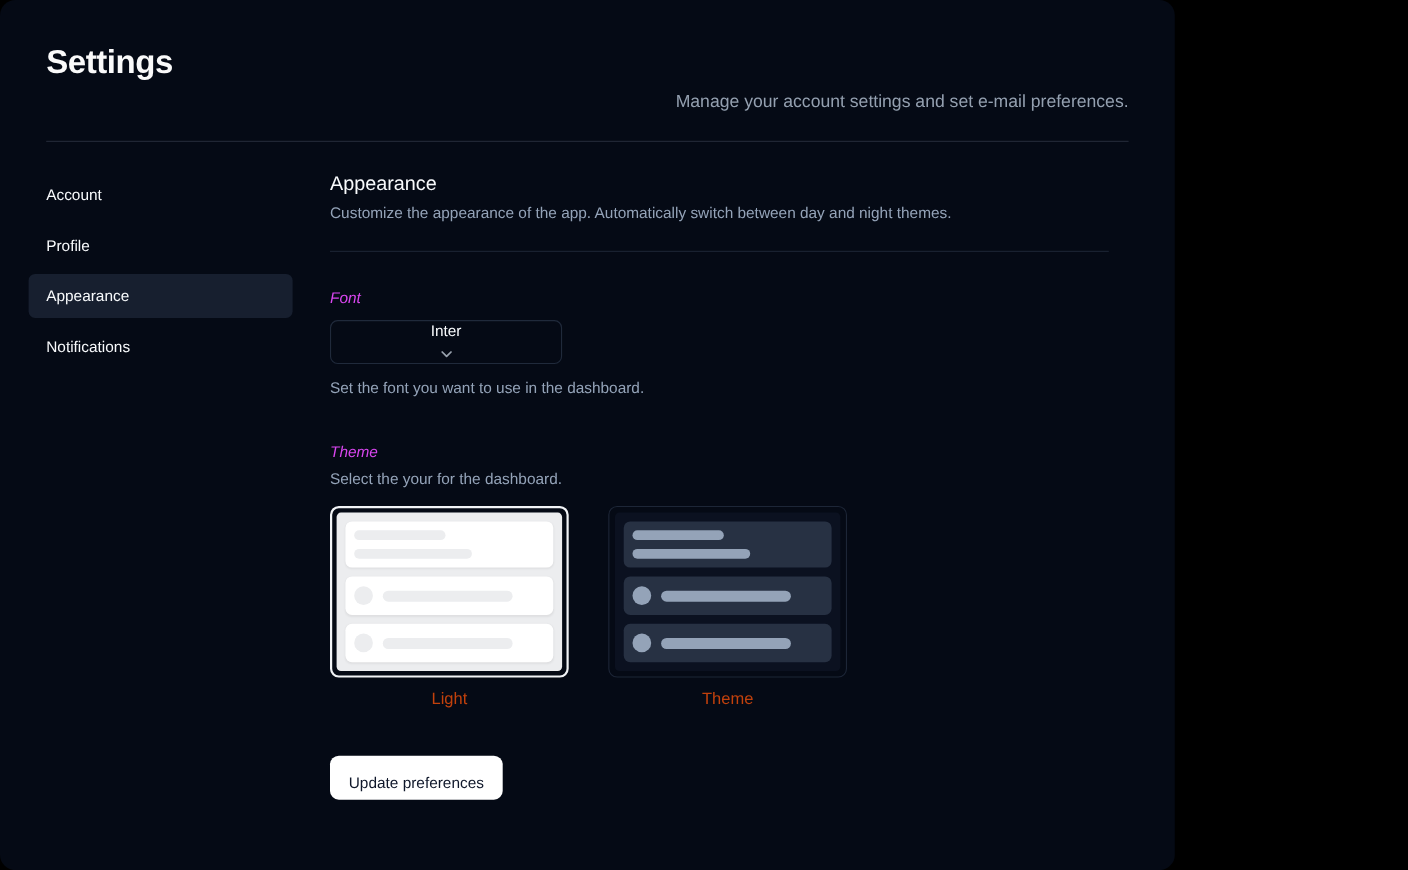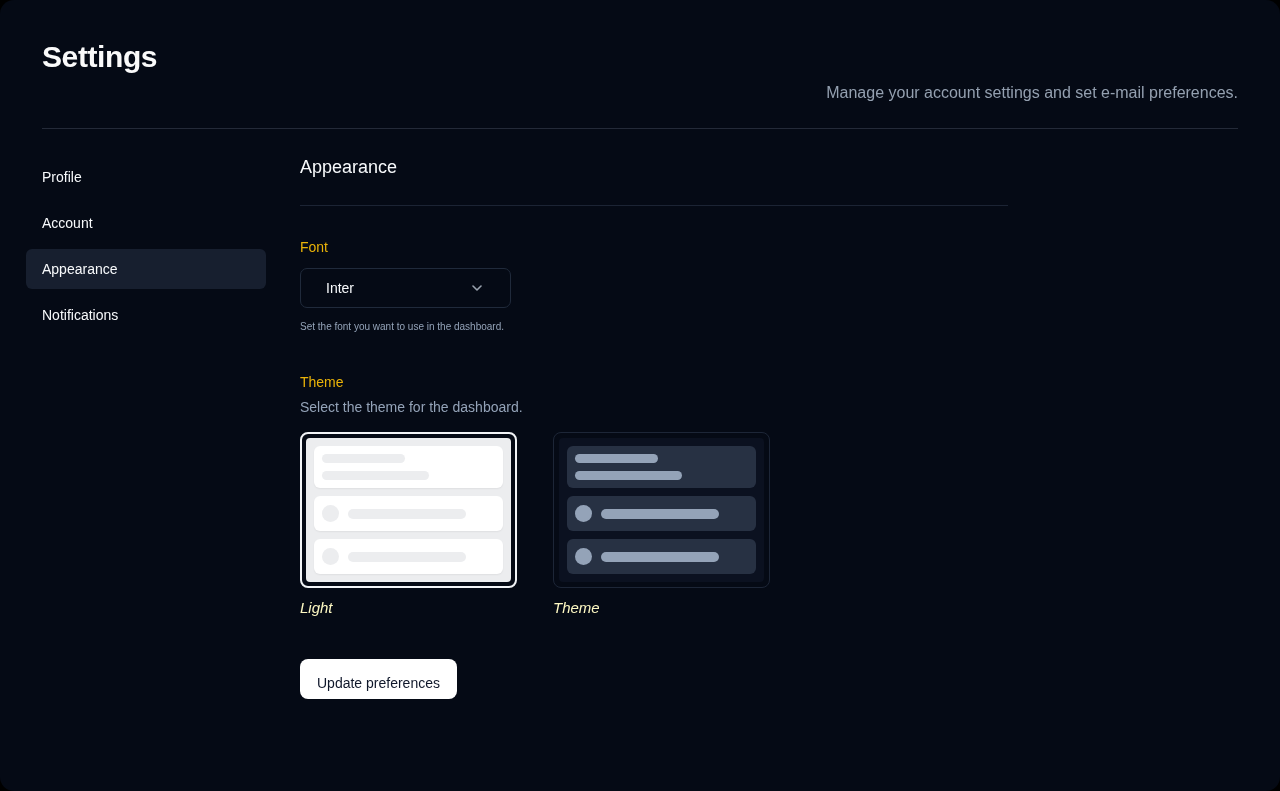--- a/index.html
+++ b/index.html
@@ -3,21 +3,21 @@
 <meta charset="utf-8">
 <style>
   * { box-sizing: border-box; margin: 0; padding: 0; }
   html, body { width: 1280px; height: 791px; }
   body {
     background: #000000;
     font-family: "Liberation Sans", "DejaVu Sans", sans-serif;
     overflow: hidden;
   }
   .app {
-    width: 1280px;
+    width: 1068px;
     height: 791px;
     background: #050a15;
     border-radius: 14px;
     padding: 24px 42px 0 42px;
     overflow: hidden;
   }
   
   .header { padding-top: 16px; }
   .page-title {
     color: #fafafa;
@@ -83,44 +83,46 @@
   .section-divider {
     margin-top: 27px;
     border: none;
     border-top: 1px solid #1c2434;
     height: 0;
   }
   
   .font-field { margin-top: 33px; }
   .field-label {
     display: block;
-    color: #eab308;
-    font-size: 14px;
-    font-weight: 500;
+    color: #d946ef;
+    font-size: 14px;
+    font-weight: 500;
+    font-style: italic;
   }
   .select {
     margin-top: 13px;
     width: 211px;
     height: 40px;
     display: flex;
     align-items: center;
     justify-content: space-between;
-    padding: 0 25px;
+    padding: 0 6px;
     background: transparent;
     border: 1px solid #202a3b;
     border-radius: 7px;
     color: #f8fafc;
     font-size: 14px;
     cursor: pointer;
+    flex-direction: column;
   }
   .select .chev { display: flex; align-items: center; opacity: 0.75; }
   .field-help {
     margin-top: 13px;
     color: #94a3b8;
-    font-size: 10px;
+    font-size: 14px;
   }
   
   .theme-field { margin-top: 42px; }
   .theme-description {
     margin-top: 9px;
     color: #94a3b8;
     font-size: 14px;
   }
   .theme-options {
     margin-top: 17px;
@@ -159,25 +161,24 @@
   .sk-bar.w2 { width: 107px; }
   .sk-bar.w3 { width: 118px; height: 10px; }
   .sk-dot {
     width: 17px; height: 17px;
     border-radius: 50%;
     flex-shrink: 0;
   }
   .theme-caption {
     display: block;
     margin-top: 11px;
-    text-align: left;
-    color: #fef9c3;
+    text-align: center;
+    color: #c2410c;
     font-size: 15px;
     font-weight: 400;
-    font-style: italic;
   }
   
   .submit-button {
     margin-top: 43px;
     height: 40px;
     padding: 16px 17px;
     background: #ffffff;
     border: none;
     border-radius: 8px;
     color: #0f172a;
@@ -194,46 +195,47 @@
 
   <header class="header">
     <h1 class="page-title">Settings</h1>
     <p class="page-subtitle">Manage your account settings and set e-mail preferences.</p>
   </header>
   <hr class="header-divider">
 
   <div class="content-row">
 
     <nav class="sidebar">
+      <a class="nav-item">Account</a>
       <a class="nav-item">Profile</a>
-      <a class="nav-item">Account</a>
       <a class="nav-item active">Appearance</a>
       <a class="nav-item">Notifications</a>
     </nav>
 
     <main class="main">
       <h2 class="section-title">Appearance</h2>
+      <p class="section-description">Customize the appearance of the app. Automatically switch between day and night themes.</p>
       <hr class="section-divider">
 
       <div class="font-field">
         <label class="field-label">Font</label>
         <div class="select" role="combobox" aria-expanded="false">
           <span>Inter</span>
           <span class="chev">
             <svg width="16" height="16" viewBox="0 0 16 16" fill="none" stroke="#cbd5e1" stroke-width="1.6" stroke-linecap="round" stroke-linejoin="round">
               <path d="M4 6 L8 10 L12 6"></path>
             </svg>
           </span>
         </div>
         <p class="field-help">Set the font you want to use in the dashboard.</p>
       </div>
 
       <div class="theme-field">
         <label class="field-label">Theme</label>
-        <p class="theme-description">Select the theme for the dashboard.</p>
+        <p class="theme-description">Select the your for the dashboard.</p>
 
         <div class="theme-options">
 
           <label class="theme-option">
             <div class="theme-card selected">
               <div class="preview-panel light">
                 <div class="sk-row stacked">
                   <div class="sk-bar w1"></div>
                   <div class="sk-bar w2"></div>
                 </div>

